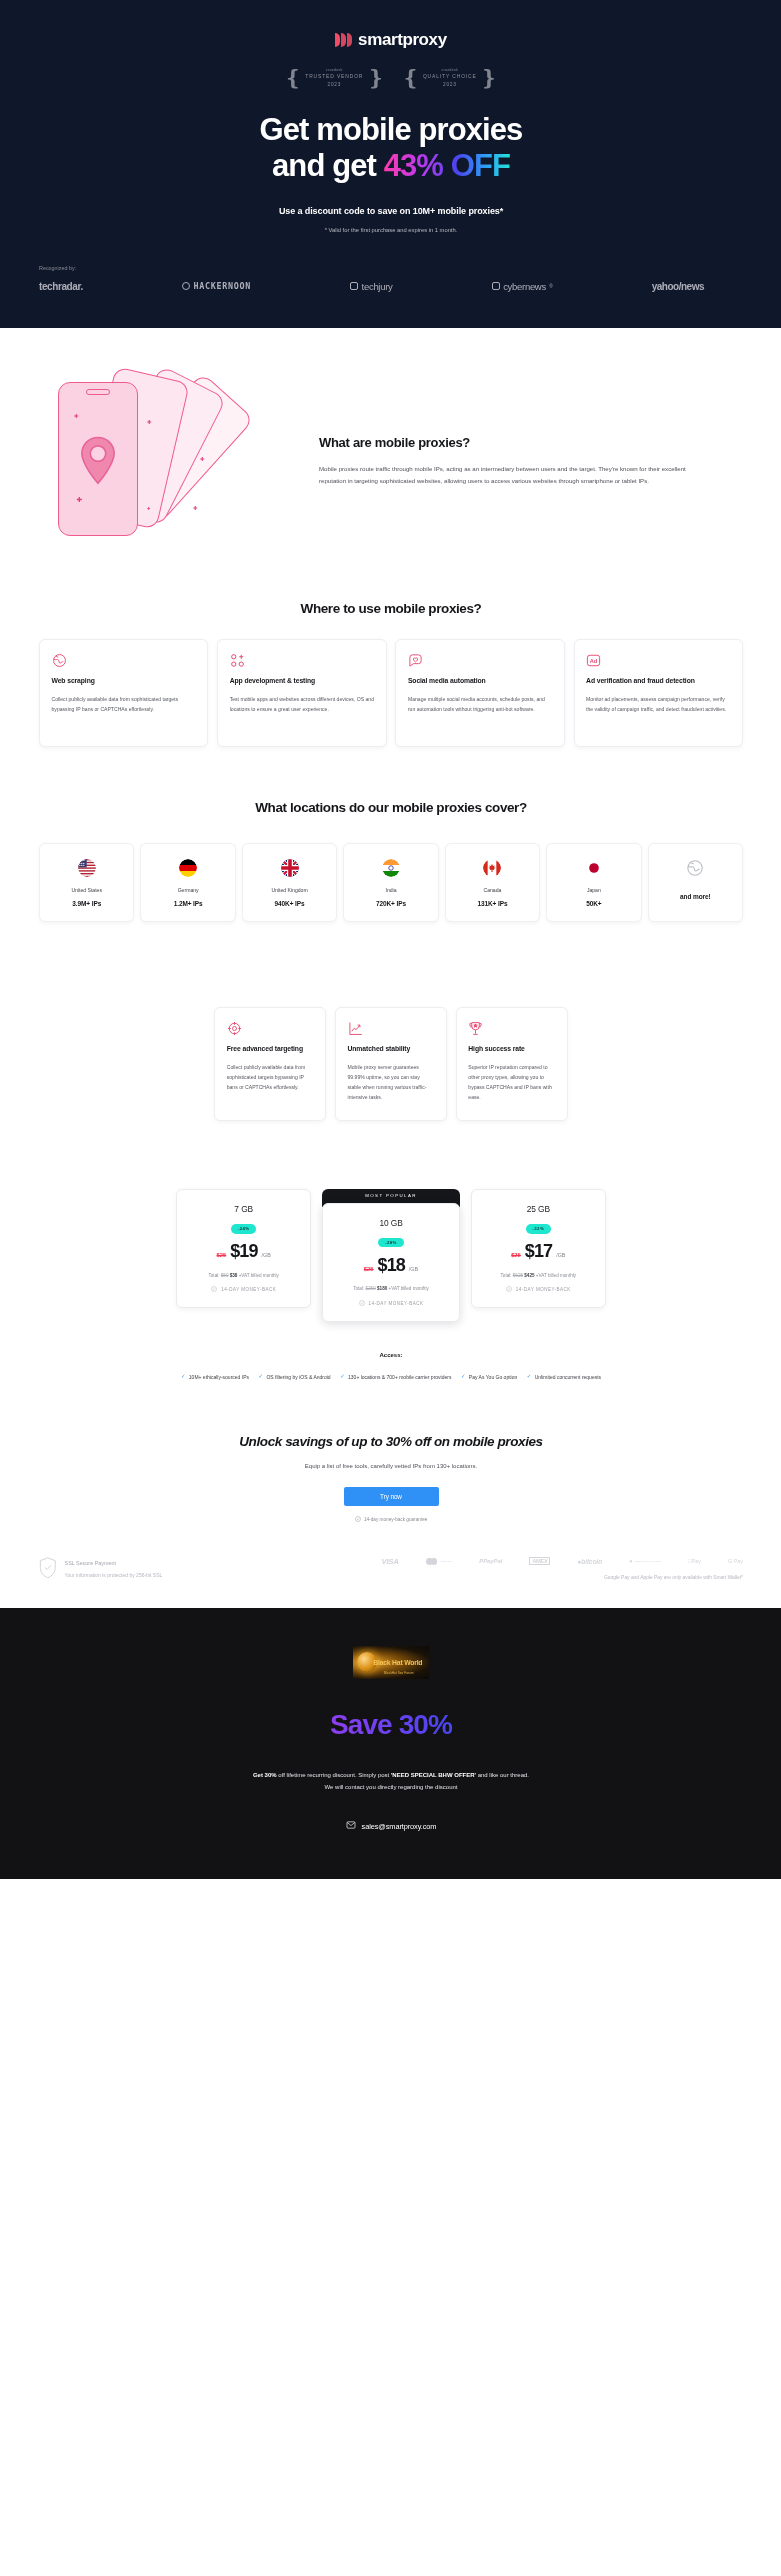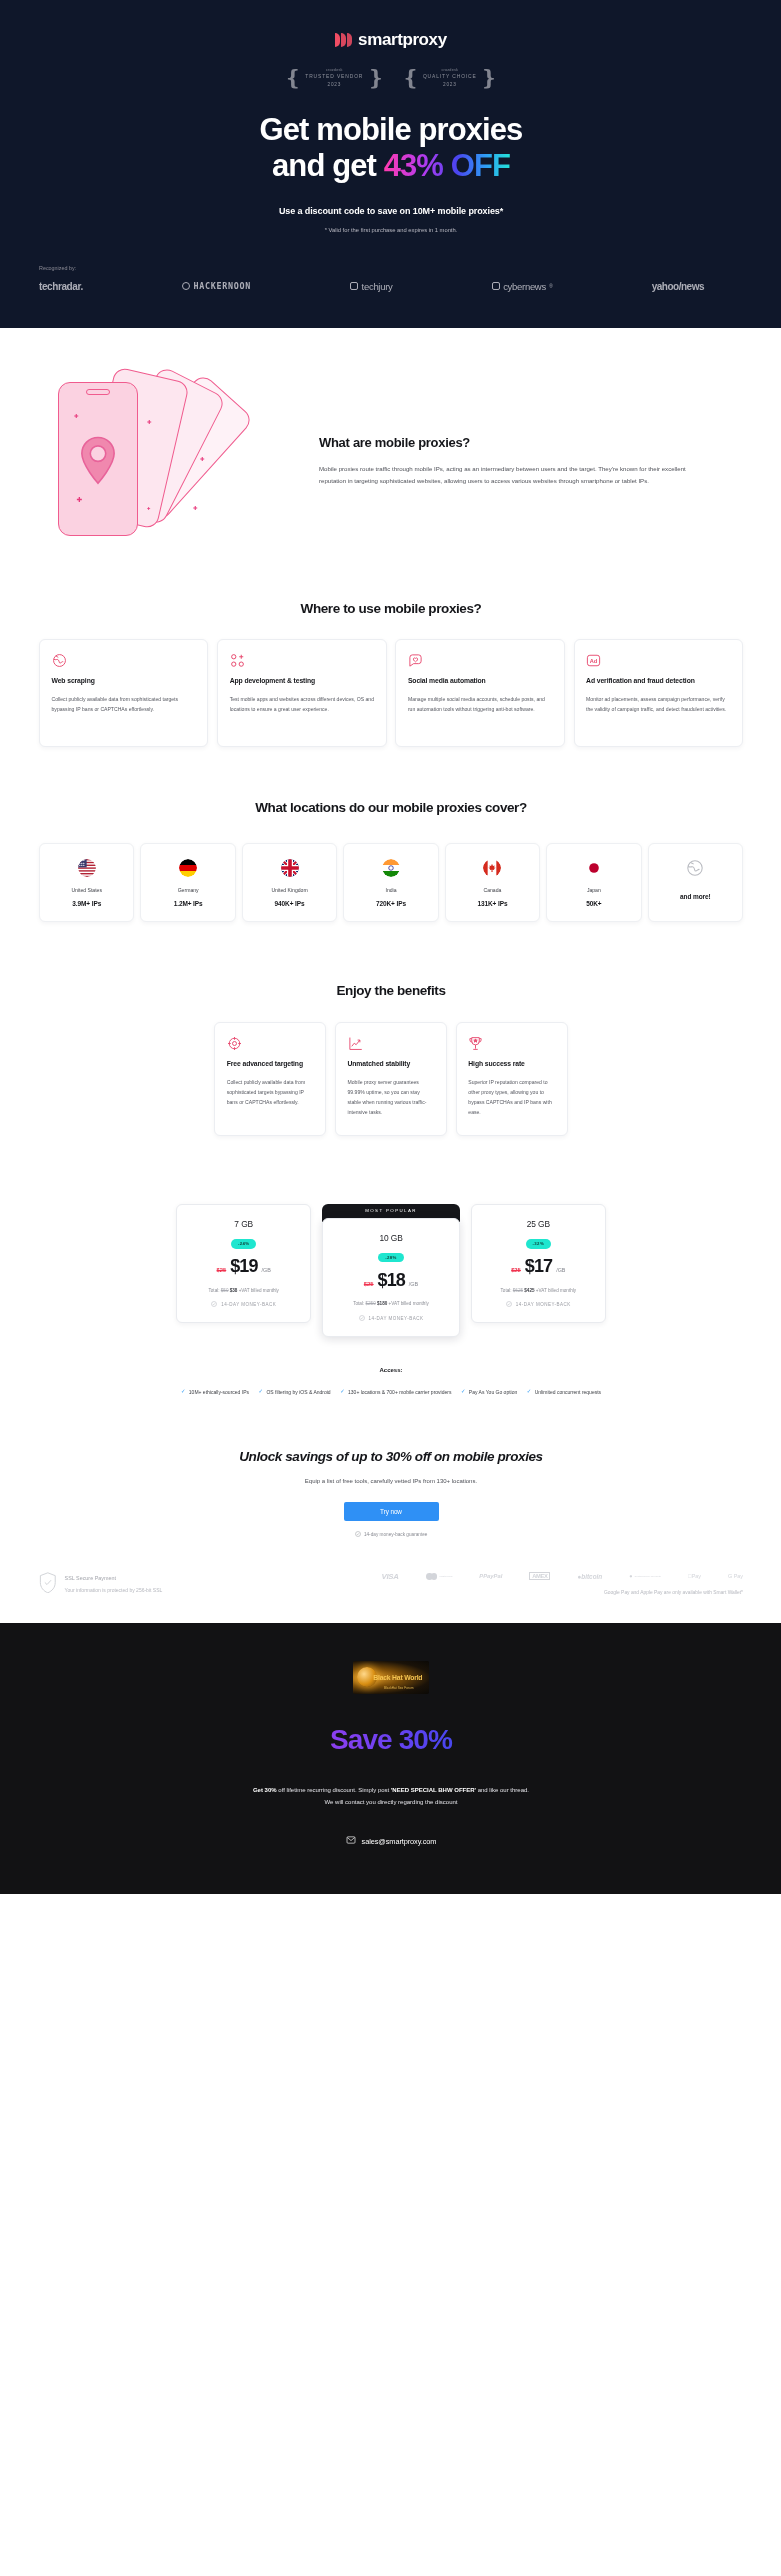--- a/index.html
+++ b/index.html
@@ -508,21 +508,20 @@
             <path d="M3 10c3 2 5-1 7 1s1 5 3 5 3-3 5-2M6 4.5c1.5 1.5 3 1 4 2.5"></path>
           </svg>
         </span>
         <span class="loc-name" style="visibility:hidden">&nbsp;</span>
         <span class="loc-more">and more!</span>
       </div>
     </div>
   </section>
 
   <section class="cards3-wrap" style="padding-top:61px">
-    <h2 class="sec-title">Enjoy the benefits</h2>
     <div class="ben-grid">
 
       <div class="card">
         <div class="card-ico">
           <svg width="15" height="15" viewBox="0 0 24 24" fill="none" stroke="#e84a6f" stroke-width="1.5">
             <circle cx="12" cy="12" r="8.4"></circle>
               <circle cx="12" cy="12" r="3.2"></circle>
             <path d="M12 1.6v4.4M12 18v4.4M1.6 12H6M18 12h4.4"></path>
           </svg>
         </div>

